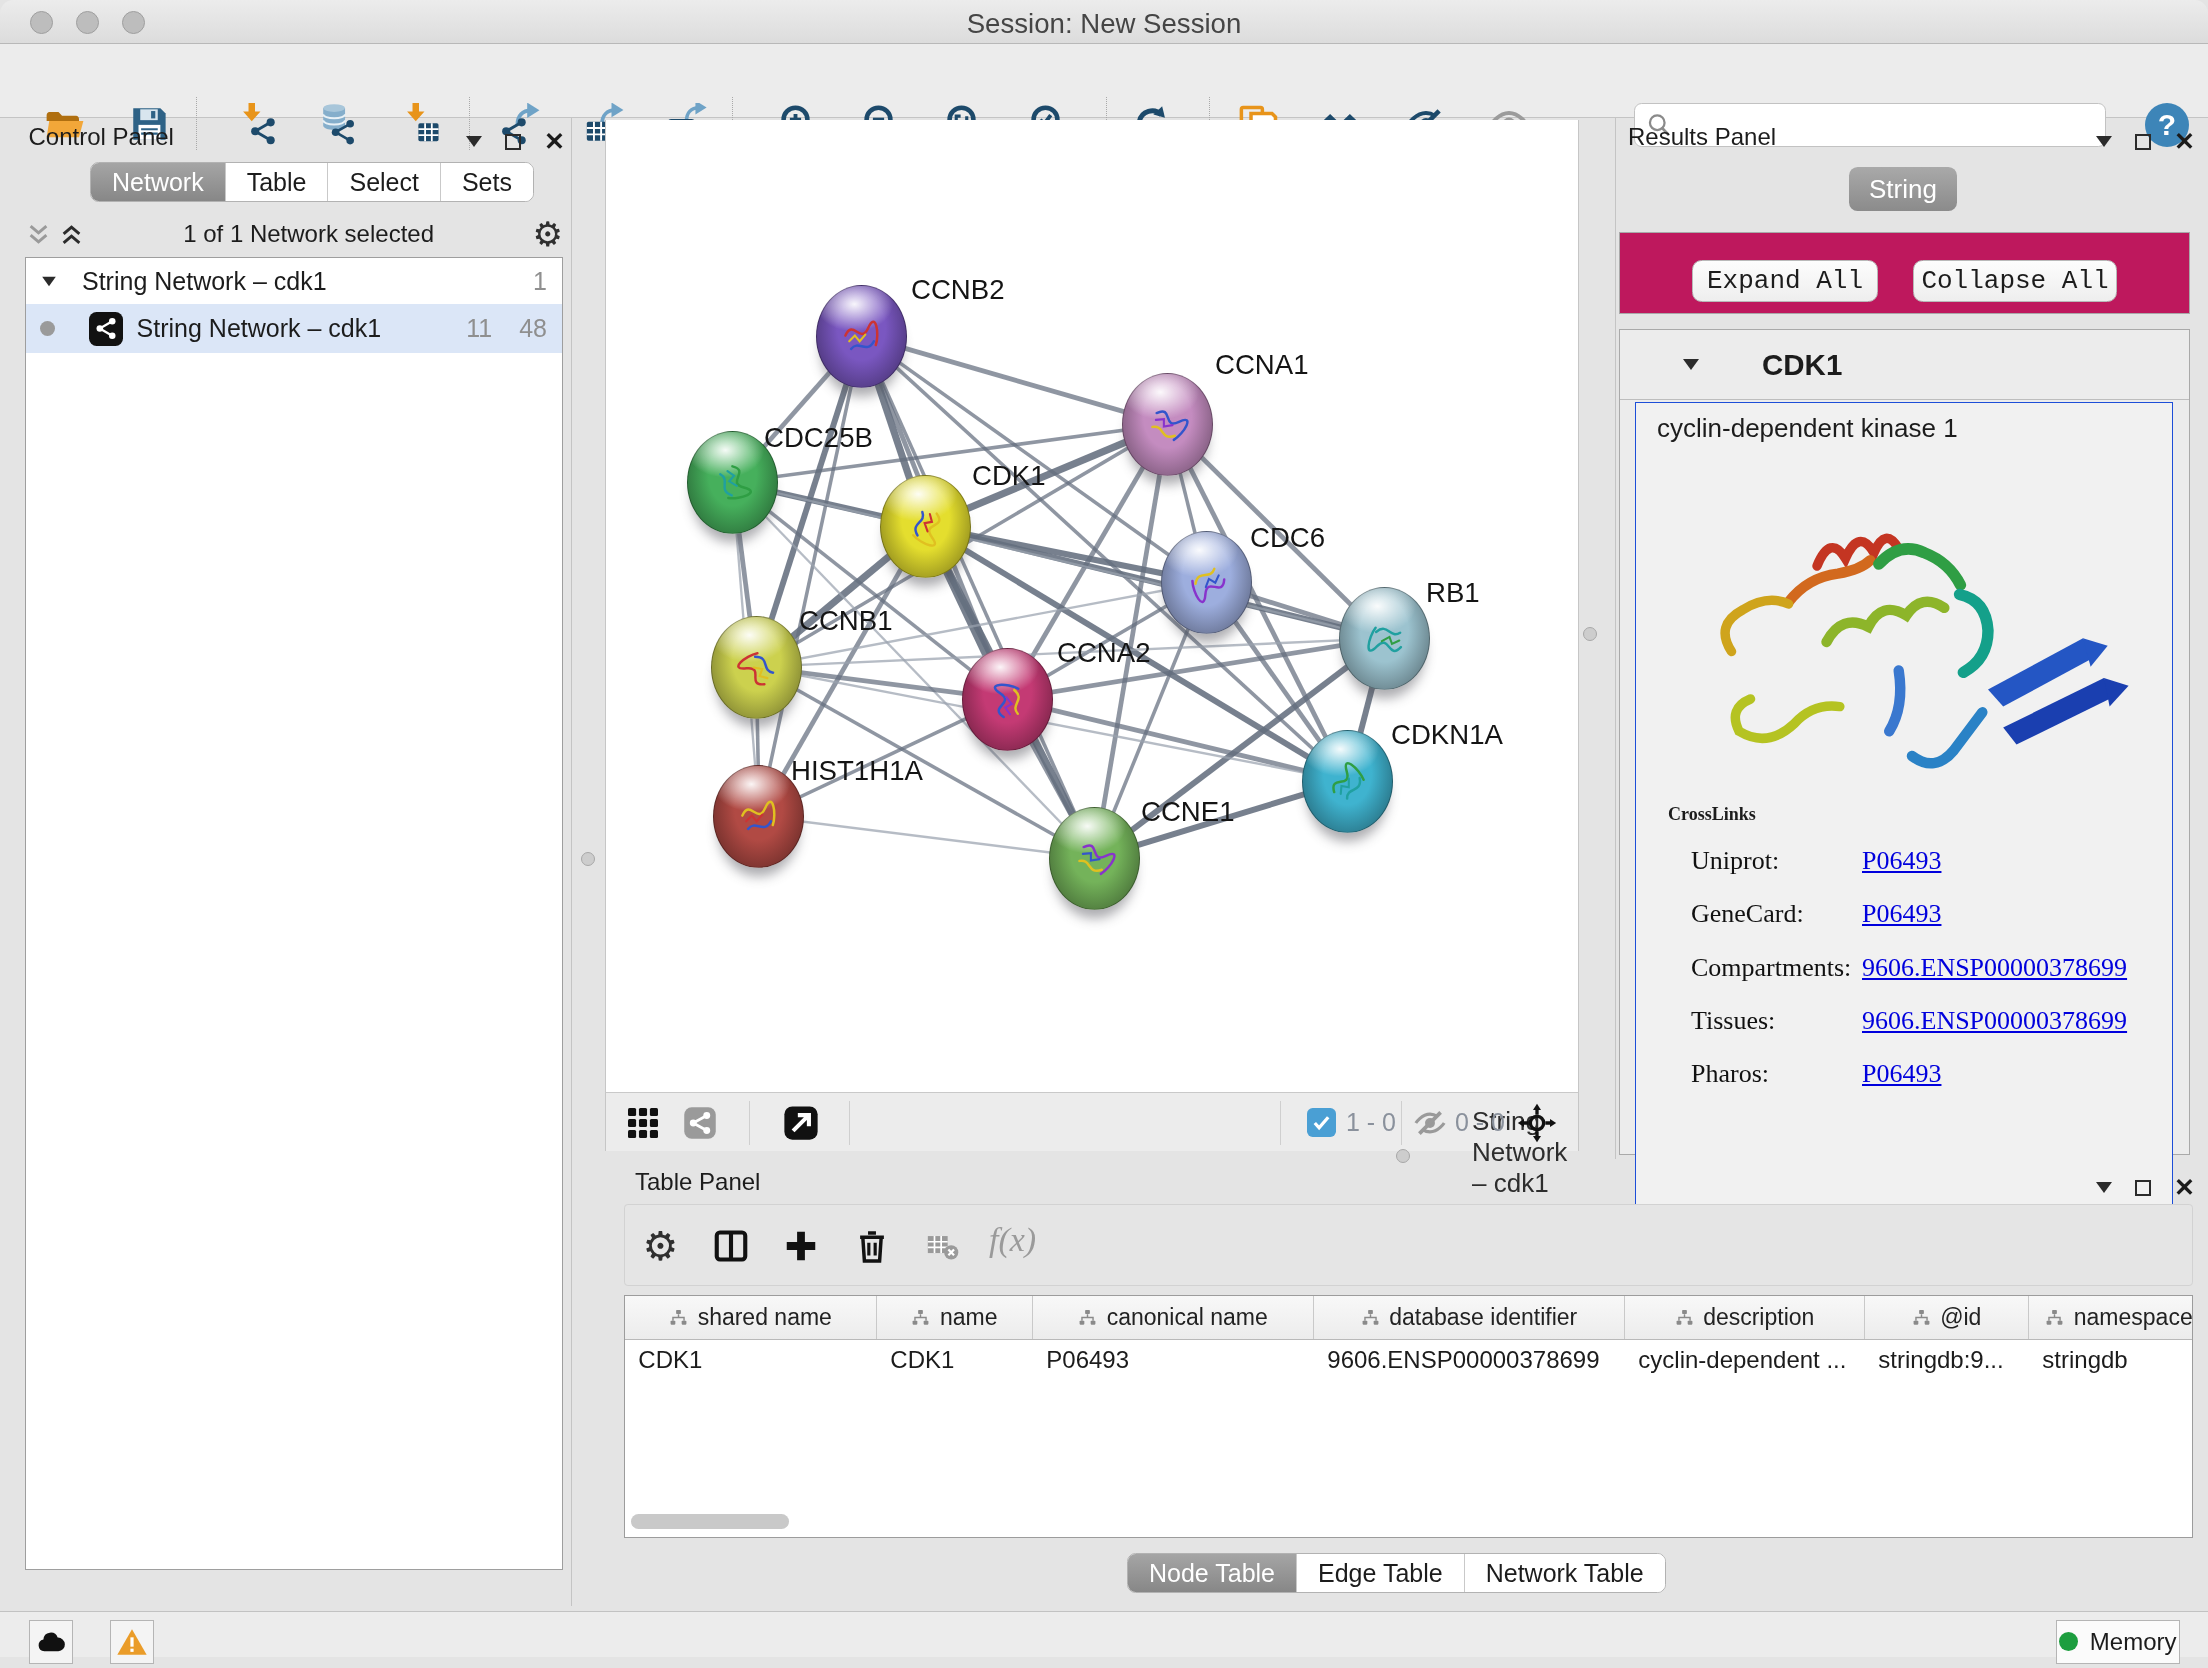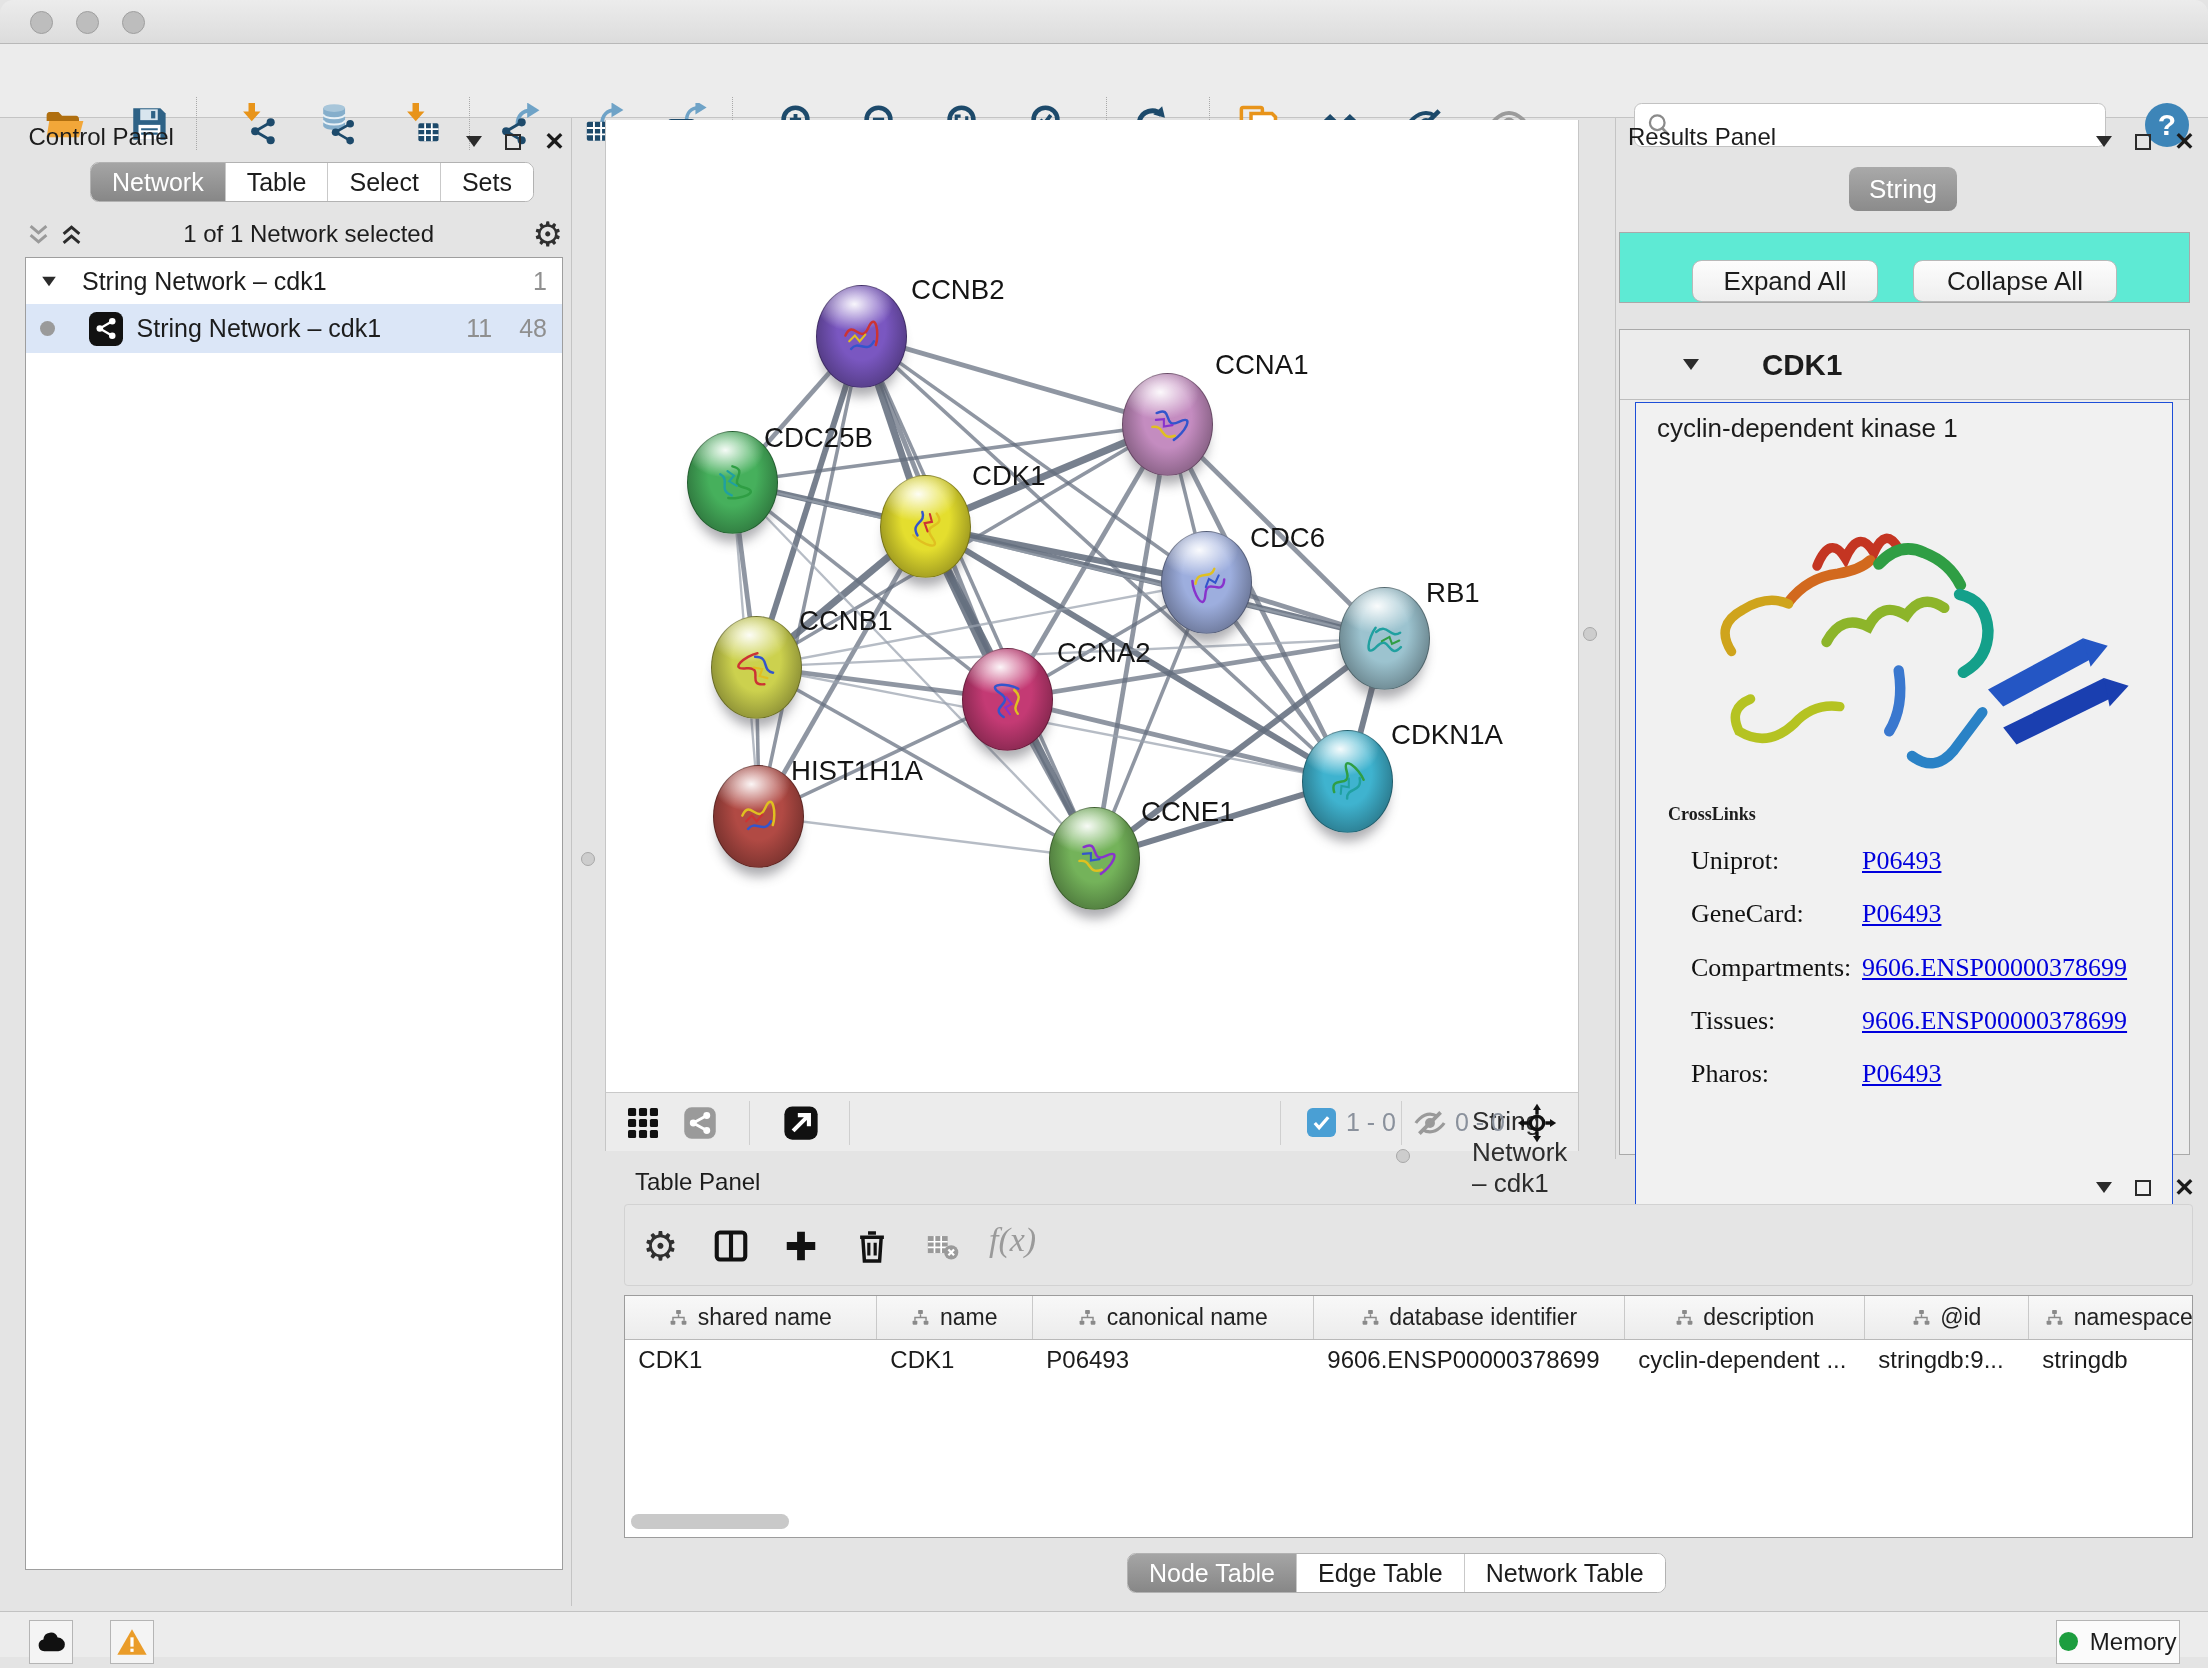--- a/index.html
+++ b/index.html
@@ -54,21 +54,21 @@
   #net-toolbar { left:605px; top:1092px; width:974px; height:59px; background:#ececec; border-top:1px solid #c9c9c9; border-left:1px solid #c6c6c6; border-right:1px solid #c6c6c6; }
   .nt-ic { position:absolute; top:9.5px; width:40px; height:40px; display:flex; align-items:center; justify-content:center; }
   .nt-sep { position:absolute; top:7.6px; height:44px; border-left:1px solid #cfcfcf; }
   #nt-title { position:absolute; left:866px; top:13.3px; font-size:26px; color:#2d2d2d; }
   .nt-count { position:absolute; top:15px; font-size:25px; color:#8a919c; }
   .chkbox { position:absolute; left:1304px; top:15px; width:28.5px; height:28.5px; border-radius:5.7px; background:#4a9fd4; display:flex; align-items:center; justify-content:center; }
 
   
   #rp-title { left:1628px; top:123px; }
   #rp-tab { position:absolute; left:1849px; top:167px; width:108px; height:44px; background:linear-gradient(#a9a9a9,#8b8b8b); border-radius:8.6px; color:#fff; font-size:26px; display:flex; align-items:center; justify-content:center; }
-  #rp-box1 { left:1619px; top:232px; width:571px; height:71px; background:#5eead4; border:1px solid #a9a9a9; }
+  #rp-box1 { left:1619px; top:232px; width:571px; height:82px; background:#be185d; border:1px solid #a9a9a9;font-family:Liberation Mono, monospace; }
   .rp-btn { position:absolute; top:27px; height:42px; background:linear-gradient(#fdfdfd,#eeeeee); border:1px solid #b9b9b9; border-radius:9.5px; font-size:26px; display:flex; align-items:center; justify-content:center; }
   #rp-box2 { left:1619px; top:329px; width:571px; height:826px; background:#ececec; border:1px solid #a9a9a9; }
   #rp-genehdr { position:relative; height:70px; border-bottom:1px solid #bdbdbd; display:flex; align-items:center; }
   #rp-gene { font-size:29.5px; font-weight:bold; }
   #rp-inner { position:absolute; left:15px; top:72px; width:538px; height:871px; background:#f1f1f1; border:1px solid #1d4ed8; }
   #rp-desc { position:absolute; left:21px; top:9.5px; font-size:26px; }
   .xl-head { position:absolute; left:32px; top:401px; font-family:"Liberation Serif",serif; font-weight:bold; font-size:18px; }
   .xl-row { position:absolute; left:55px; font-family:"Liberation Serif",serif; font-size:26px; width:466px; display:flex; }
   .xl-label { width:171px; color:#111; }
   .xl-val { color:#0000dd; text-decoration:underline; }
@@ -257,20 +257,21 @@
         <circle cx="10" cy="9.5" r="6.5" fill="none" stroke="#8a8a8a" stroke-width="2"></circle>
         <path d="M14.7 14.5l4.8 5.3" stroke="#8a8a8a" stroke-width="2.4" stroke-linecap="round"></path>
       </symbol>
   </defs>
 </svg>
 
 <div id="titlebar" class="abs">
   <div class="tl-dot" style="left:30px"></div>
   <div class="tl-dot" style="left:76px"></div>
   <div class="tl-dot" style="left:122px"></div>
+  <div id="win-title">Session: New Session</div>
 </div>
 
 <div id="maintoolbar" class="abs">
   <div class="tb-ic" style="left:42px">
       <svg viewBox="0 0 44 44" width="42" height="42">
         <use href="#s-folder"></use>
       </svg>
     </div>
   <div class="tb-ic" style="left:126px">
       <svg viewBox="0 0 44 44" width="42" height="42">

